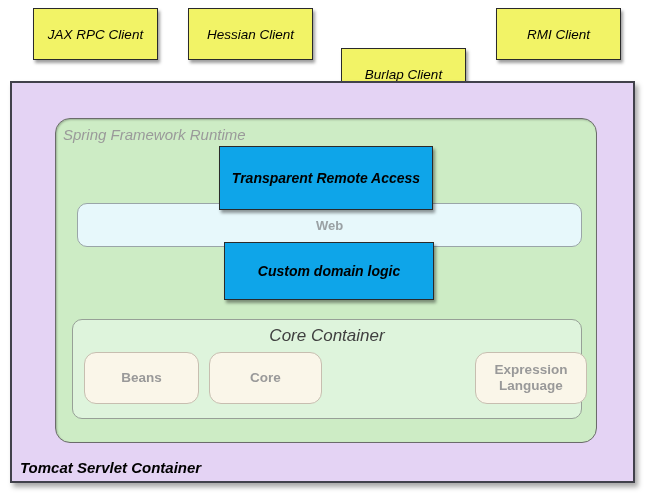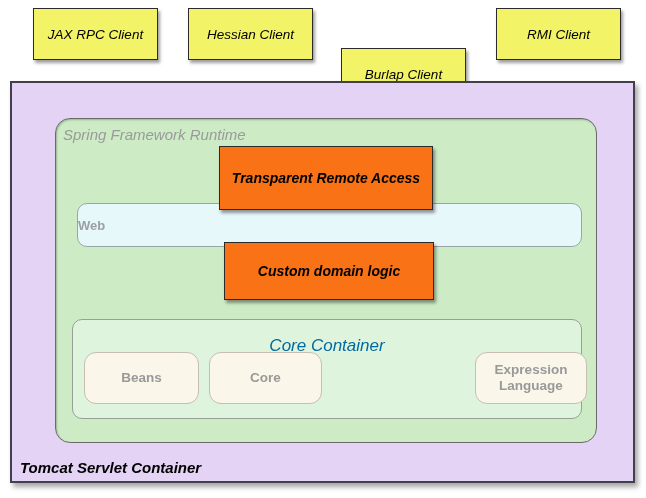--- a/index.html
+++ b/index.html
@@ -42,44 +42,44 @@
   }
   .runtime-label {
     position:absolute; top:7px; left:7px;
     font-style:italic; font-size:15px; color:#9a9a9a;
   }
 
   
   .web-bar {
     position:absolute; left:21px; top:84px; width:505px; height:44px;
     background:#e7f8fb; border:1px solid #9aa5a8; border-radius:10px;
-    display:flex; align-items:center; 
+    display:flex; align-items:center; justify-content:center;
     font-weight:bold; font-size:13px; color:#9aa1a4; z-index:1;
   }
 
   
   .yellow-box {
-    position:absolute; background:#f97316; border:1.5px solid #2a2a2a;
+    position:absolute; background:#0ea5e9; border:1.5px solid #2a2a2a;
     box-shadow:2px 3px 3px rgba(0,0,0,0.4);
     display:flex; align-items:center; justify-content:center;
     font-weight:bold; font-style:italic; font-size:14px; color:#000;
     text-align:right; z-index:3;
   }
   .tra-box { left:163px; top:27px;  width:214px; height:64px; }
   .cdl-box { left:168px; top:123px; width:210px; height:58px; }
 
   
   .core {
     position:absolute; left:16px; top:200px; width:510px; height:100px;
     background:#def4dc; border:1px solid #97a097; border-radius:10px;
     z-index:1;
   }
   .core-label {
-    text-align:center; font-style:italic; font-size:17px; color:#0369a1;
-    margin-top:16px;
+    text-align:center; font-style:italic; font-size:17px; color:#404040;
+    margin-top:6px;
   }
   .module {
     position:absolute; top:32px; height:52px;
     background:#faf6e9; border:1px solid #c7beb0; border-radius:12px;
     display:flex; align-items:center; justify-content:center;
     font-weight:bold; font-size:13.5px; color:#999999;
     text-align:center; line-height:1.15; padding:0 8px;
   }
   .module-beans   { left:11px;  width:115px; }
   .module-core    { left:136px; width:113px; }

